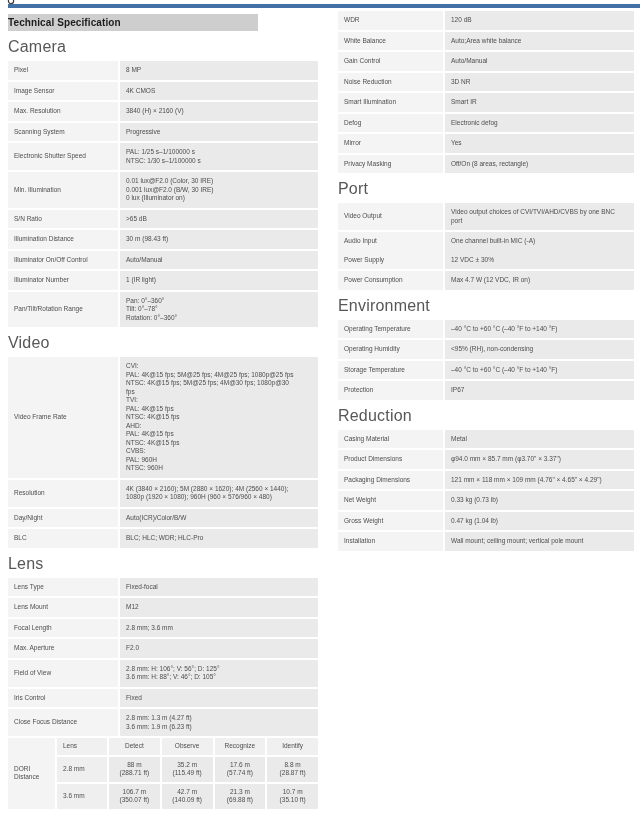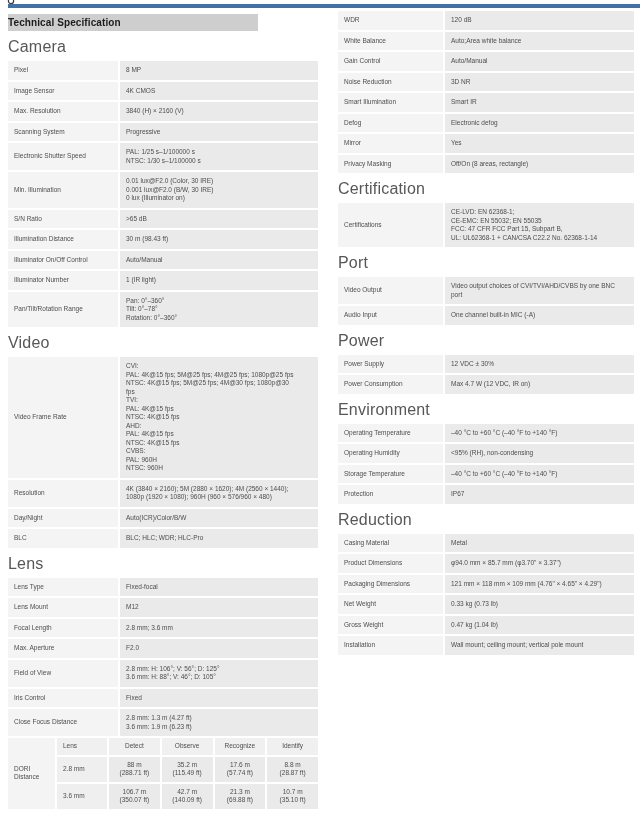--- a/index.html
+++ b/index.html
@@ -275,53 +275,39 @@
             <div class="cell value">Yes</div>
           </div>
 
           <div class="row">
             <div class="cell label">Privacy Masking</div>
             <div class="cell value">Off/On (8 areas, rectangle)</div>
           </div>
         </div>
     </div>
 
-    <div>
-      <div class="section-title">Certification</div>
-      <div class="spec-table">
-
-          <div class="row">
-            <div class="cell label">Certifications</div>
-            <div class="cell value">CE-LVD: EN 62368-1;
-CE-EMC: EN 55032; EN 55035
-FCC: 47 CFR FCC Part 15, Subpart B,
-UL: UL62368-1 + CAN/CSA C22.2 No. 62368-1-14</div>
-          </div>
-        </div>
-    </div>
 
     <div>
       <div class="section-title">Port</div>
       <div class="spec-table">
 
           <div class="row">
             <div class="cell label">Video Output</div>
             <div class="cell value">Video output choices of CVI/TVI/AHD/CVBS by one BNC
 port</div>
           </div>
 
           <div class="row">
             <div class="cell label">Audio Input</div>
             <div class="cell value">One channel built-in MIC (-A)</div>
           </div>
         </div>
     </div>
 
     <div>
-      <div class="section-title">Power</div>
       <div class="spec-table">
 
           <div class="row">
             <div class="cell label">Power Supply</div>
             <div class="cell value">12 VDC ± 30%</div>
           </div>
 
           <div class="row">
             <div class="cell label">Power Consumption</div>
             <div class="cell value">Max 4.7 W (12 VDC, IR on)</div>

